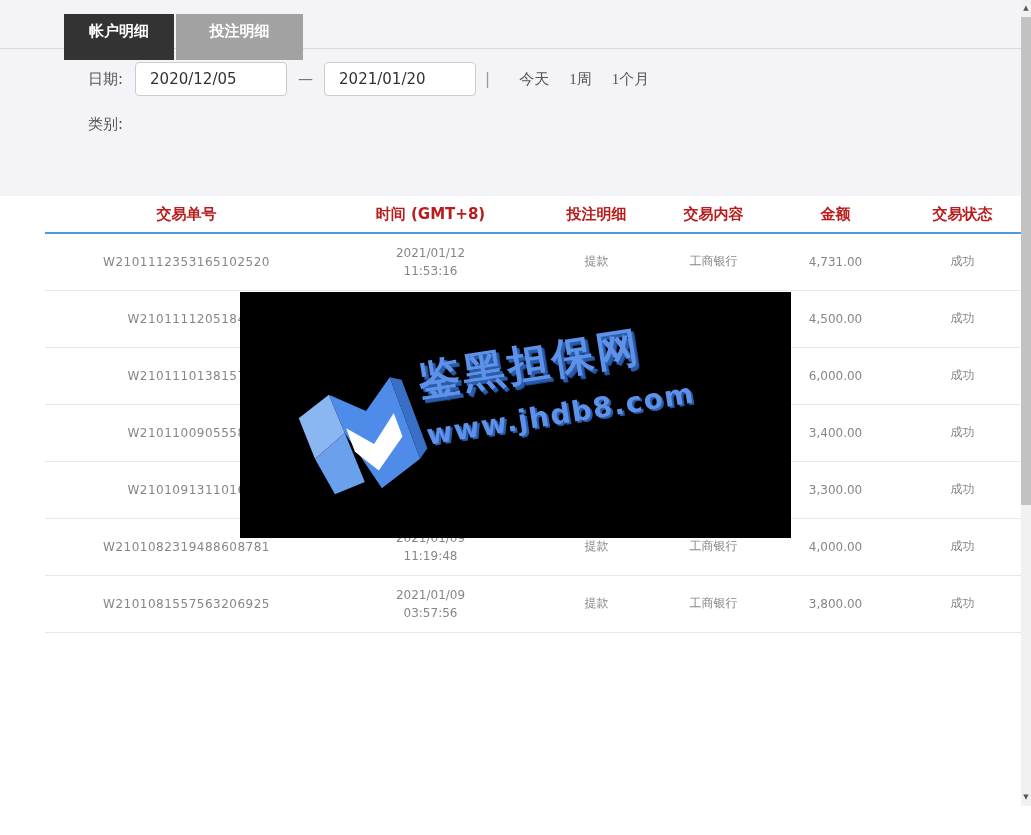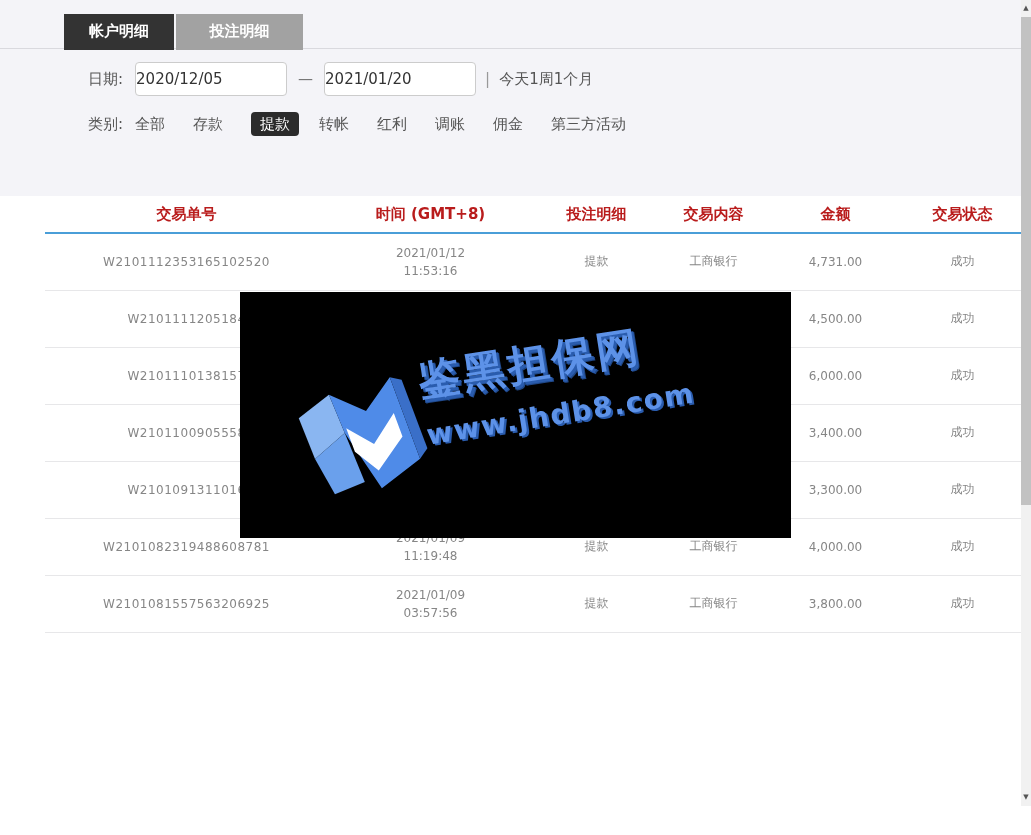--- a/index.html
+++ b/index.html
@@ -4,34 +4,34 @@
 <style>
   * { margin:0; padding:0; box-sizing:border-box; }
   body { background:#ffffff; }
   .page { position:relative; width:1031px; height:835px; background:#ffffff; overflow:hidden;
           font-family:"DejaVu Sans","Liberation Sans",sans-serif; }
 
   
   .top-panel { position:absolute; top:0; left:0; width:1021px; height:196px; background:#f4f4f8; }
   .top-panel .tab-underline { position:absolute; top:48px; left:0; right:0; height:1px; background:#d9d9de; }
   .tabs { position:absolute; left:64px; top:14px; display:flex; z-index:2; }
-  .tab { height:36px; line-height:34px; text-align:center; color:#ffffff; font-size:15px;
+  .tab { height:46px; line-height:34px; text-align:center; color:#ffffff; font-size:15px;
          font-weight:bold; cursor:pointer; }
   .tab.active { background:#333333; width:110px; }
   .tab.inactive { background:#a2a2a2; width:127px; margin-left:2px; }
 
   .filter-row { position:absolute; left:88px; display:flex; align-items:center;
                 font-size:15px; color:#555555; white-space:nowrap; }
   .date-row { top:62px; height:34px; }
   .flabel { margin-right:12px; }
   .date-input { width:152px; height:34px; background:#ffffff; border:1px solid #cccccc;
-                border-radius:4px; line-height:32px; color:#333333; }
+                border-radius:4px; line-height:32px; padding-left:14px; color:#333333; }
   .dash { margin:0 11px; color:#777; }
   .pipe { margin:0 9px 0 9px; color:#999; }
-  .quick-link { cursor:pointer; color:#555; }
+  .quick-link { margin-left:20px; cursor:pointer; color:#555;font-family:Liberation Serif, serif; }
 
   .cat-row { top:111px; height:27px;text-align:center; }
   .stat-row { top:156px; height:27px; }
   .opt { margin-right:28px; cursor:pointer; }
   .opt.pill { background:#2b2b2b; color:#ffffff; padding:3px 9px; border-radius:4px; margin-right:20px; }
 
   
   .table-area { position:absolute; top:196px; left:0; width:1021px; background:#ffffff; }
   table { margin-left:45px; width:976px; border-collapse:collapse; table-layout:fixed; }
   thead th { height:37px; font-size:15px; color:#b91c1c; font-weight:600;
@@ -76,21 +76,20 @@
       <span class="flabel">日期:</span>
       <div class="date-input">2020/12/05</div>
       <span class="dash">—</span>
       <div class="date-input">2021/01/20</div>
       <span class="pipe">|</span>
       <span id="quick-links"><span class="quick-link">今天</span><span class="quick-link">1周</span><span class="quick-link">1个月</span></span>
     </div>
 
     <div class="filter-row cat-row">
       <span class="flabel">类别:</span>
-      <span id="cat-options"><span class="opt">全部</span><span class="opt">存款</span><span class="opt pill">提款</span><span class="opt">转帐</span><span class="opt">红利</span><span class="opt">调账</span><span class="opt">佣金</span><span class="opt">第三方活动</span></span>
     </div>
 
   </div>
 
   <div class="table-area">
     <table>
       <colgroup>
         <col style="width:29%">
           <col style="width:21%">
           <col style="width:13%">

